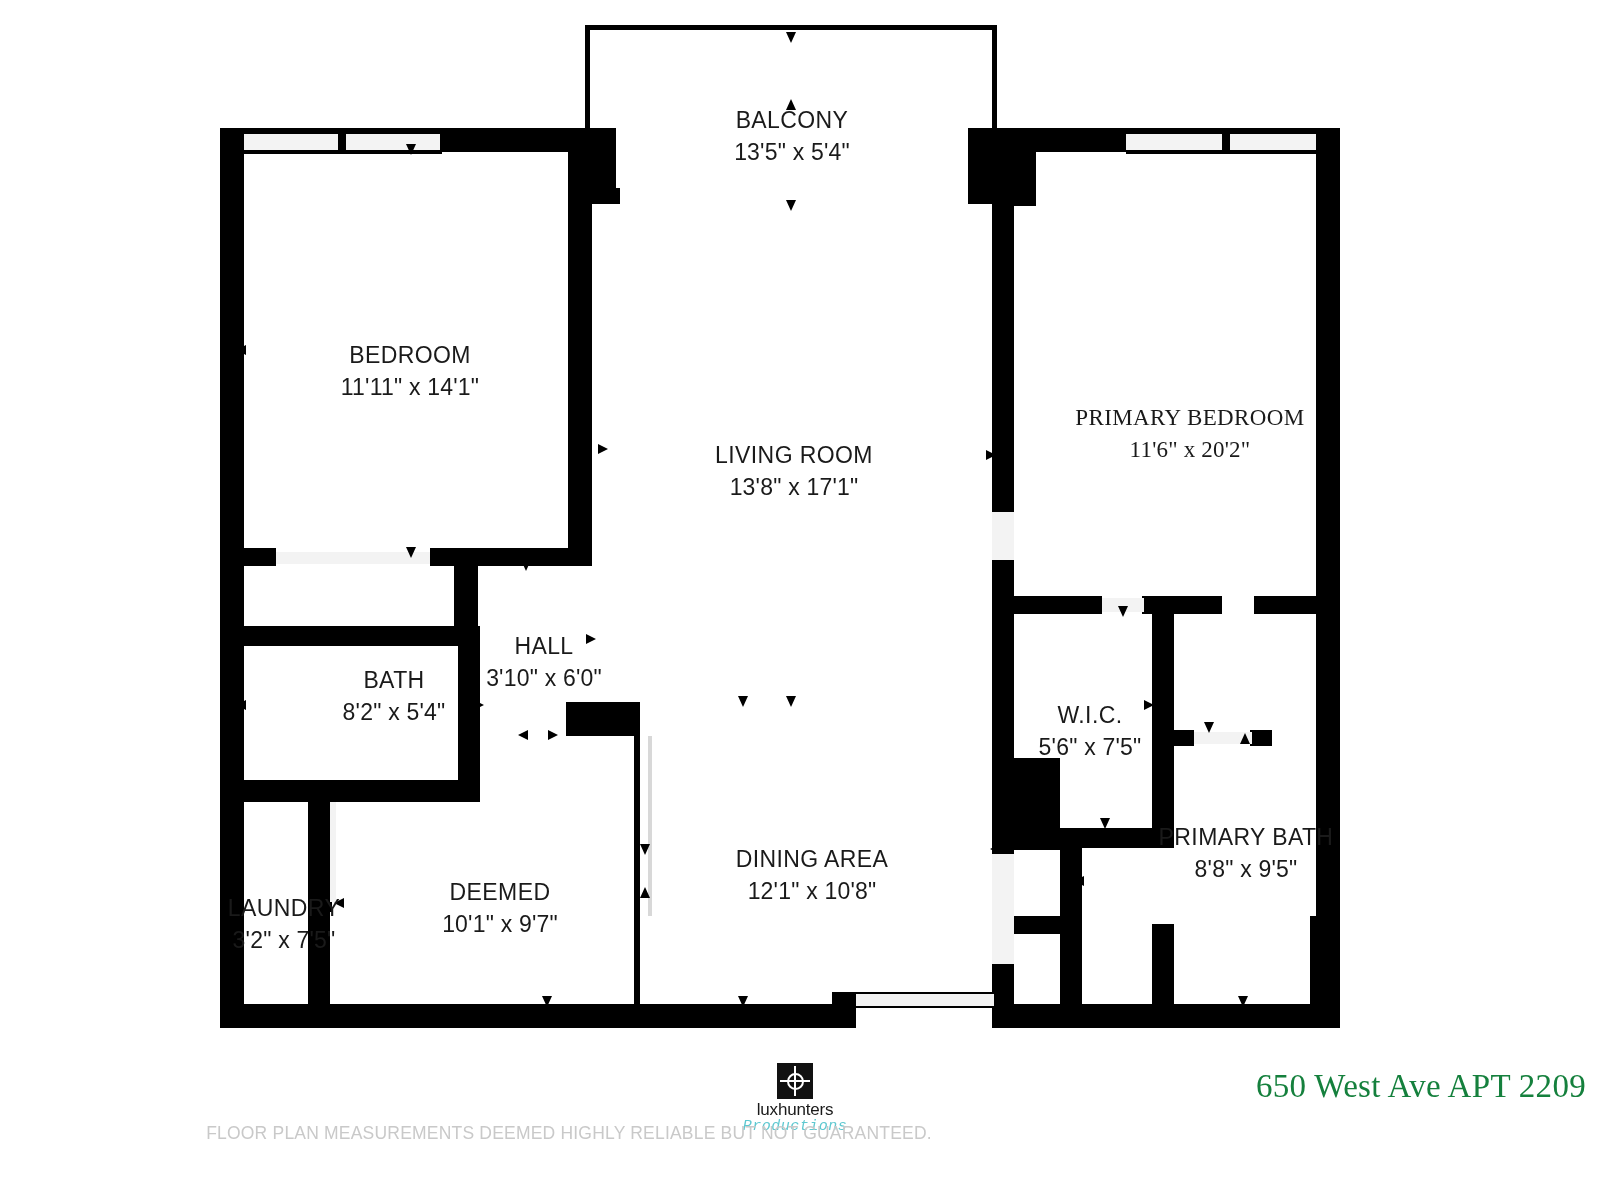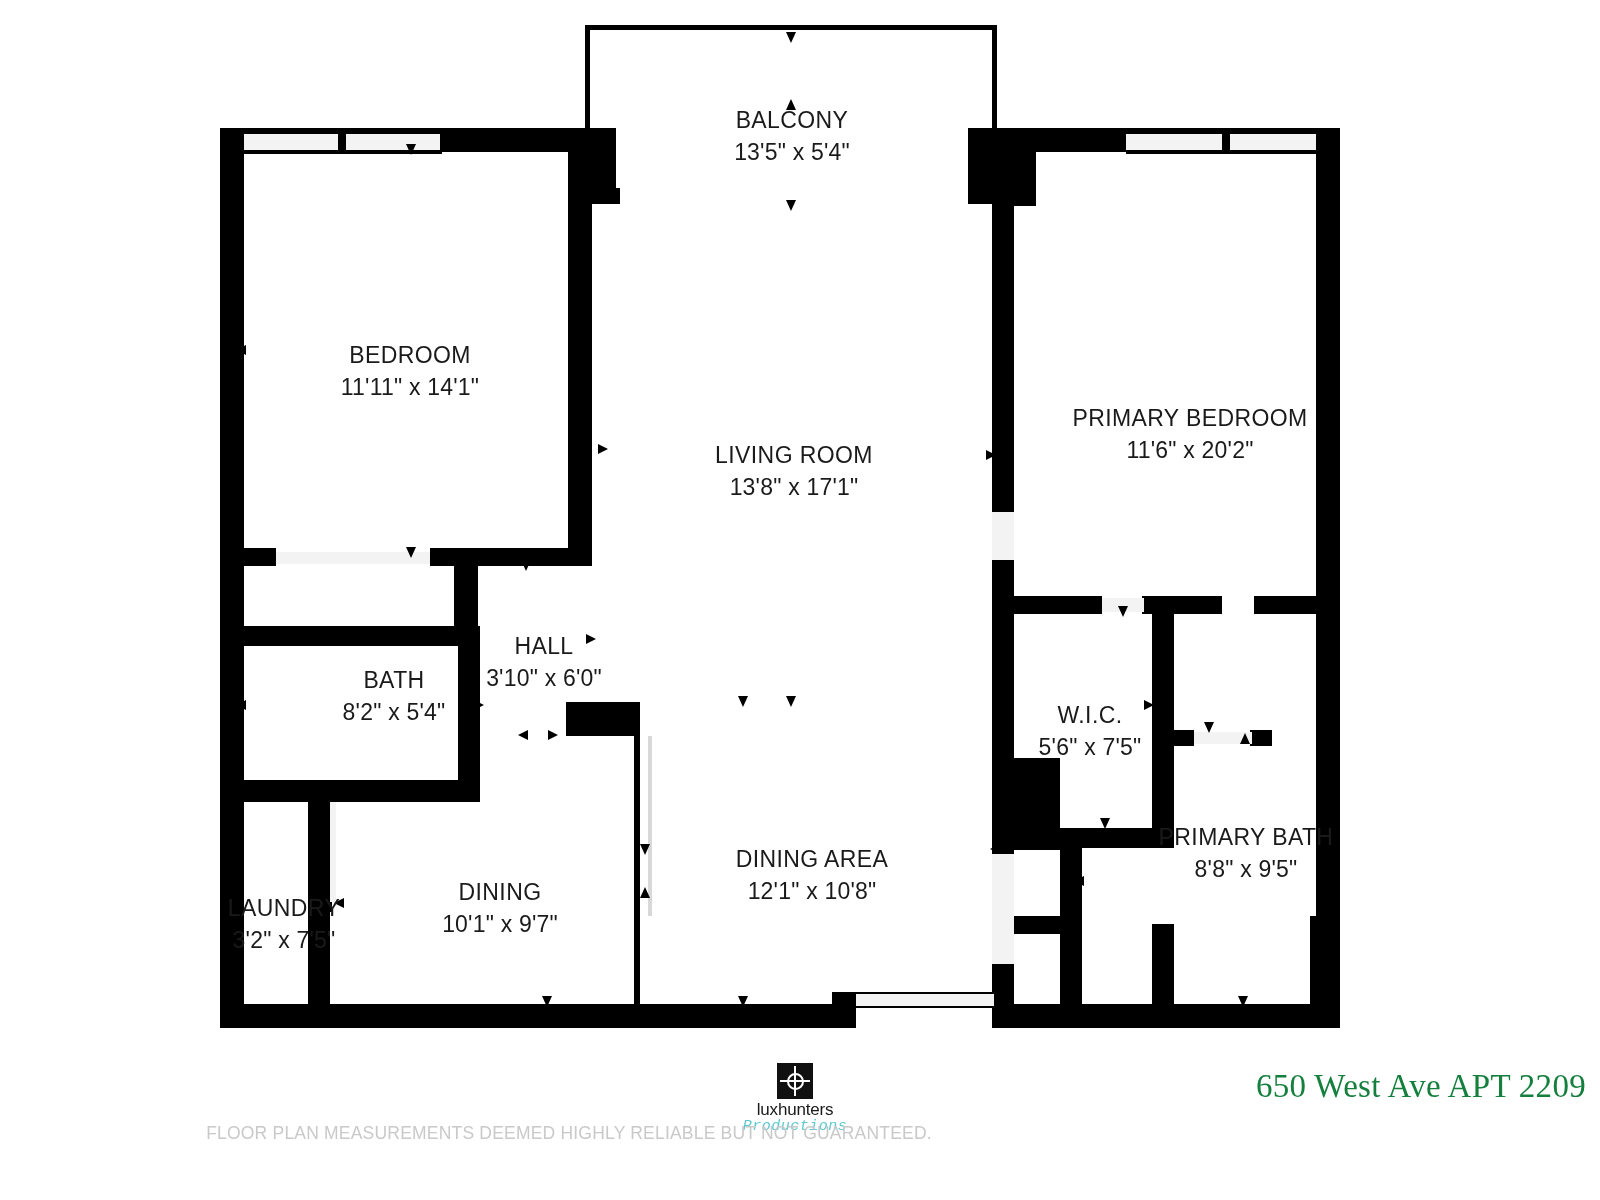--- a/index.html
+++ b/index.html
@@ -310,21 +310,21 @@
   <div class="room-label" style="left:668px; top:106px; width:248px;">
     <span class="rname">BALCONY</span>
     <span class="rdim">13'5" x 5'4"</span>
   </div>
 
   <div class="room-label" style="left:286px; top:341px; width:248px;">
     <span class="rname">BEDROOM</span>
     <span class="rdim">11'11" x 14'1"</span>
   </div>
 
-  <div class="room-label" style="left:1036px; top:404px; width:308px;">
+  <div class="room-label" style="left:1036px; top:404px; width:308px;font-family:Liberation Serif, serif;">
     <span class="rname">PRIMARY BEDROOM</span>
     <span class="rdim">11'6" x 20'2"</span>
   </div>
 
   <div class="room-label" style="left:670px; top:441px; width:248px;">
     <span class="rname">LIVING ROOM</span>
     <span class="rdim">13'8" x 17'1"</span>
   </div>
 
   <div class="room-label" style="left:420px; top:632px; width:248px;">
@@ -346,21 +346,21 @@
     <span class="rname">PRIMARY BATH</span>
     <span class="rdim">8'8" x 9'5"</span>
   </div>
 
   <div class="room-label" style="left:688px; top:845px; width:248px;">
     <span class="rname">DINING AREA</span>
     <span class="rdim">12'1" x 10'8"</span>
   </div>
 
   <div class="room-label" style="left:376px; top:878px; width:248px;">
-    <span class="rname">DINING</span>
+    <span class="rname">DEEMED</span>
     <span class="rdim">10'1" x 9'7"</span>
   </div>
 
   <div class="room-label" style="left:160px; top:894px; width:248px;">
     <span class="rname">LAUNDRY</span>
     <span class="rdim">3'2" x 7'5"</span>
   </div>
 
 
   <div id="logo-block">

